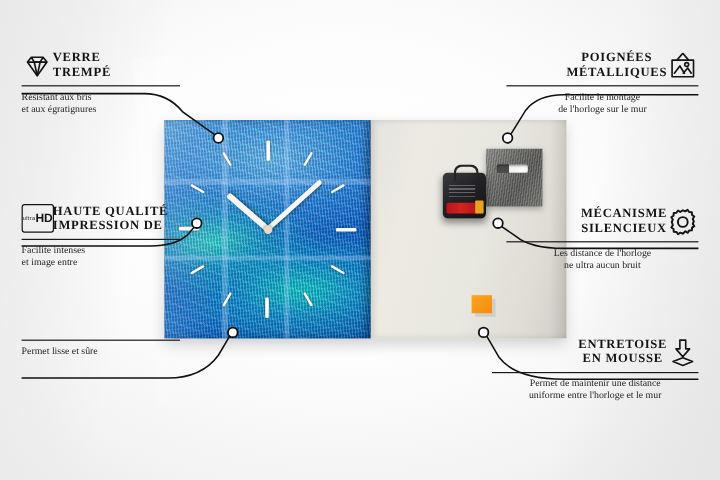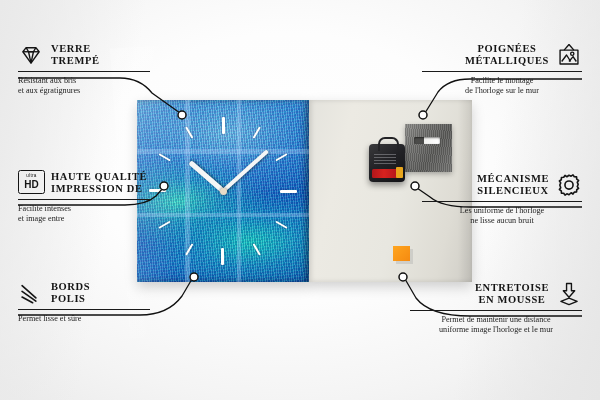--- a/index.html
+++ b/index.html
@@ -84,27 +84,27 @@
     box-shadow:3px 3px 0 rgba(190,190,185,.55);}
 
   
   .callout{position:absolute;}
   .co-title{font-weight:bold;letter-spacing:.6px;color:#141414;font-size:10.5px;line-height:12.5px;
     text-transform:uppercase;white-space:nowrap;}
   .co-rule{height:1px;background:#1a1a1a;margin:3px 0 3.5px 0;}
   .co-desc{font-size:8.2px;line-height:10px;color:#1c1c1c;white-space:nowrap;}
   .left .co-title,.left .co-desc{text-align:left;}
   .right .co-title,.right .co-desc{text-align:center;}
-  .head{display:flex;align-items:center;gap:7px;}
+  .head{display:flex;align-items:center;}
   .right .head{justify-content:flex-end;}
   .ico{flex:0 0 auto;width:26px;height:26px;color:#141414;}
   .ico svg{display:block;width:26px;height:26px;}
 
   .hdbox{width:25px;height:22px;border:1.6px solid #141414;border-radius:2.5px;
-    display:flex;flex-direction:column;align-items:center;justify-content:center;line-height:1;}
+    display:flex;flex-direction:row;align-items:center;justify-content:center;line-height:1;}
   .hdbox .u{font-family:"Liberation Sans",sans-serif;font-size:4.6px;letter-spacing:.3px;color:#141414;}
   .hdbox .h{font-family:"Liberation Sans",sans-serif;font-weight:bold;font-size:10px;color:#141414;margin-top:1px;}
 
   svg.wire{position:absolute;left:0;top:0;width:600px;height:400px;pointer-events:none;}
 </style>
 </head>
 <body>
 
 <div id="stage">
 
@@ -227,33 +227,20 @@
         <div class="co-title">HAUTE QUALITÉ</div>
         <div class="co-title">IMPRESSION DE</div>
       </div>
     </div>
     <div class="co-rule"></div>
     <div class="co-desc">Facilite intenses</div>
     <div class="co-desc">et image entre</div>
   </div>
 
   <div class="callout left" style="left:18px;top:280px;width:132px;">
-    <div class="head">
-      <span class="ico">
-        <svg viewBox="0 0 32 32" fill="none" stroke="currentColor" stroke-width="2" stroke-linecap="round">
-          <path d="M5 7 L22 22"></path>
-            <path d="M5 14 L22 26"></path>
-            <path d="M5 21 L18 28"></path>
-        </svg>
-      </span>
-      <div>
-        <div class="co-title">BORDS</div>
-        <div class="co-title">POLIS</div>
-      </div>
-    </div>
     <div class="co-rule"></div>
     <div class="co-desc">Permet lisse et sûre</div>
   </div>
 
   <div class="callout right" style="right:18px;top:42px;width:160px;">
     <div class="head">
       <div>
         <div class="co-title">POIGNÉES</div>
         <div class="co-title">MÉTALLIQUES</div>
       </div>
@@ -279,35 +266,35 @@
         <div class="co-title">SILENCIEUX</div>
       </div>
       <span class="ico">
         <svg viewBox="0 0 32 32" fill="none" stroke="currentColor" stroke-width="2" stroke-linejoin="round">
           <path d="M16 4 l2.6 1.1 2.3-1.6 1.6 2.3 2.8 .2 .2 2.8 2.3 1.6-1.6 2.3 1.1 2.6-1.1 2.6 1.6 2.3-2.3 1.6-.2 2.8-2.8 .2-1.6 2.3-2.3-1.6L16 28l-2.6-1.1-2.3 1.6-1.6-2.3-2.8-.2-.2-2.8-2.3-1.6 1.6-2.3L4.7 16l1.1-2.6-1.6-2.3 2.3-1.6 .2-2.8 2.8-.2 1.6-2.3 2.3 1.6z"></path>
           <circle cx="16" cy="16" r="5"></circle>
         </svg>
       </span>
     </div>
     <div class="co-rule"></div>
-    <div class="co-desc">Les uniforme de l'horloge</div>
-    <div class="co-desc">ne lisse aucun bruit</div>
+    <div class="co-desc">Les distance de l'horloge</div>
+    <div class="co-desc">ne ultra aucun bruit</div>
   </div>
 
   <div class="callout right" style="right:18px;top:281px;width:172px;">
     <div class="head">
       <div>
         <div class="co-title">ENTRETOISE</div>
         <div class="co-title">EN MOUSSE</div>
       </div>
       <span class="ico">
         <svg viewBox="0 0 32 32" fill="none" stroke="currentColor" stroke-width="1.7" stroke-linejoin="round">
           <path d="M13 3 h6 v9 h4 l-7 8 -7-8 h4 z"></path>
           <path d="M16 21 l10 4 -10 4 -10-4 z"></path>
         </svg>
       </span>
     </div>
     <div class="co-rule"></div>
     <div class="co-desc">Permet de maintenir une distance</div>
-    <div class="co-desc">uniforme image l'horloge et le mur</div>
+    <div class="co-desc">uniforme entre l'horloge et le mur</div>
   </div>
 
 </div>
 
 </body></html>

